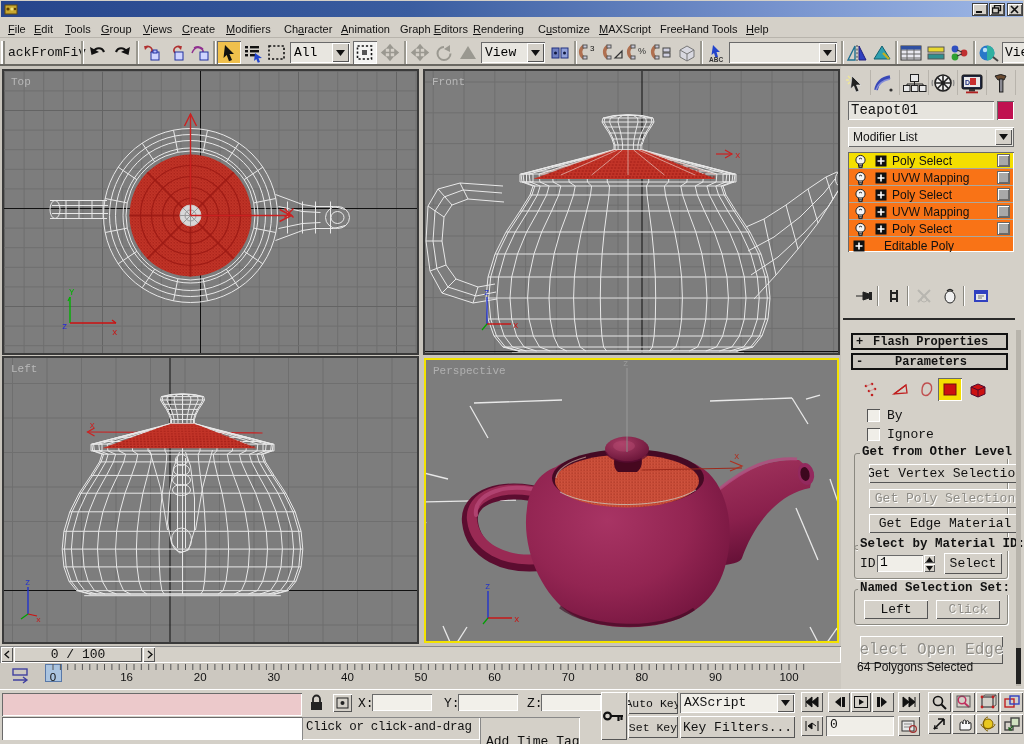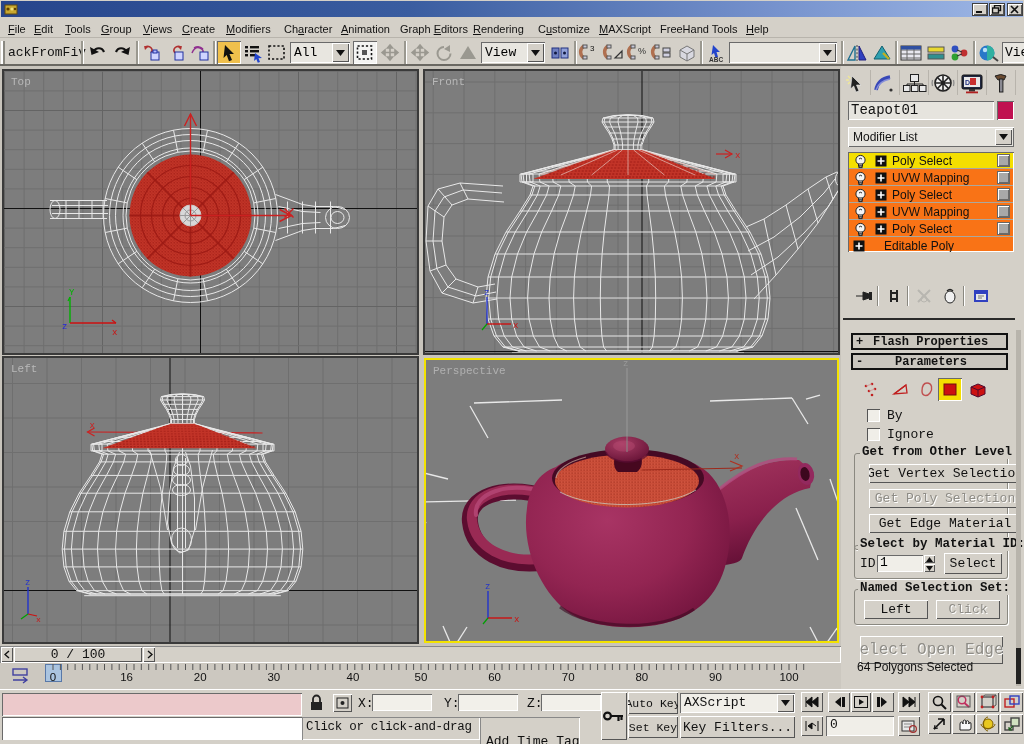--- a/index.html
+++ b/index.html
@@ -1107,21 +1107,21 @@
     <line x1="774.3" y1="1" x2="774.3" y2="7" stroke="#555" stroke-width="1"></line>
     <line x1="781.6" y1="1" x2="781.6" y2="7" stroke="#555" stroke-width="1"></line>
     <line x1="789.0" y1="1" x2="789.0" y2="7" stroke="#555" stroke-width="1"></line>
     <line x1="796.4" y1="1" x2="796.4" y2="7" stroke="#555" stroke-width="1"></line>
     <line x1="803.7" y1="1" x2="803.7" y2="7" stroke="#555" stroke-width="1"></line>
   </svg>
 <div class="abs" style="left:41.0px;top:671px;width:24px;text-align:center;font-size:11.5px;color:#111">0</div>
 <div class="abs" style="left:114.60000000000001px;top:671px;width:24px;text-align:center;font-size:11.5px;color:#111">16</div>
 <div class="abs" style="left:188.20000000000002px;top:671px;width:24px;text-align:center;font-size:11.5px;color:#111">20</div>
 <div class="abs" style="left:261.8px;top:671px;width:24px;text-align:center;font-size:11.5px;color:#111">30</div>
-<div class="abs" style="left:335.40000000000003px;top:671px;width:24px;text-align:right;font-size:11.5px;color:#111">40</div>
+<div class="abs" style="left:335.40000000000003px;top:671px;width:24px;text-align:center;font-size:11.5px;color:#111">40</div>
 <div class="abs" style="left:409.0px;top:671px;width:24px;text-align:center;font-size:11.5px;color:#111">50</div>
 <div class="abs" style="left:482.6px;top:671px;width:24px;text-align:center;font-size:11.5px;color:#111">60</div>
 <div class="abs" style="left:556.2px;top:671px;width:24px;text-align:center;font-size:11.5px;color:#111">70</div>
 <div class="abs" style="left:629.8000000000001px;top:671px;width:24px;text-align:center;font-size:11.5px;color:#111">80</div>
 <div class="abs" style="left:703.4px;top:671px;width:24px;text-align:center;font-size:11.5px;color:#111">90</div>
 <div class="abs" style="left:777.0px;top:671px;width:24px;text-align:center;font-size:11.5px;color:#111">100</div>
 <div class="abs" style="left:0;top:689px;width:1024px;height:55px;background:#d4d0c8;border-top:1px solid #fff"></div>
 <div class="abs in" style="left:2px;top:693px;width:300px;height:23px;background:#ecc9cb"></div>
 <div class="abs in" style="left:2px;top:717px;width:300px;height:23px;background:#ffffff"></div>
 <div class="abs" style="left:308px;top:694px;width:17px;height:19px">

